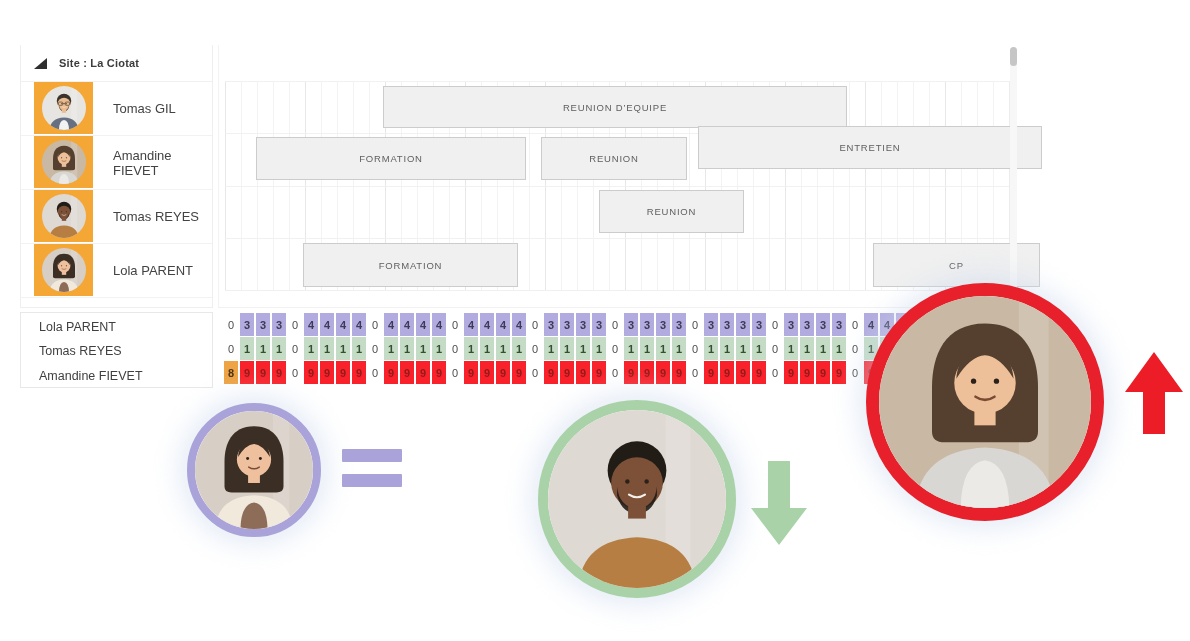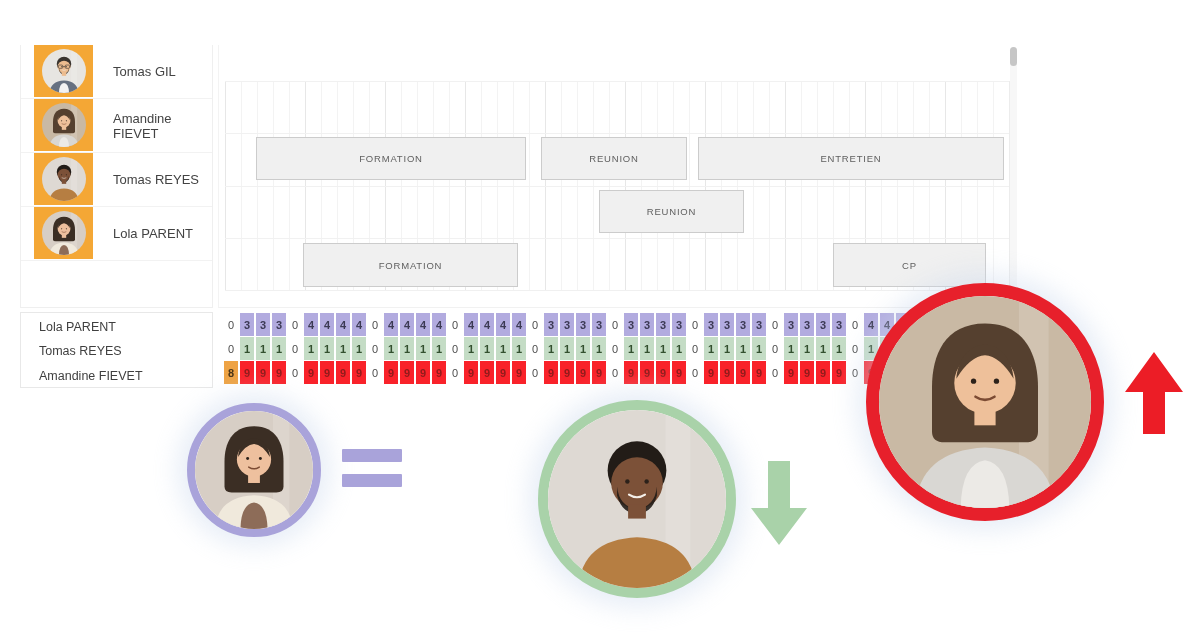--- a/index.html
+++ b/index.html
@@ -61,20 +61,24 @@
   .arrow{position:absolute;z-index:10;}
   .arrow-down{left:751px;top:461px;}
   .arrow-up{left:1125px;top:352px;}
 </style>
 </head>
 <body>
 
 <div class="canvas">
 
   <section class="panel sidebar">
+    <div class="site-header">
+      <span class="tri"></span>
+      <span class="site-label">Site : La Ciotat</span>
+    </div>
     <div>
         <div class="prow">
           <div class="pblock">
             <span class="pavatar">
               <svg viewBox="0 0 100 100" preserveAspectRatio="xMidYMid slice" width="100%" height="100%">
                 <rect width="100" height="100" fill="#e7e5e1"></rect>
                 <rect x="66" y="0" width="14" height="100" fill="#ffffff" opacity="0.15"></rect>
                 <circle cx="50" cy="34" r="16.5" fill="#3a342e"></circle>
                 <circle cx="50" cy="41" r="14.5" fill="#ecbc8f"></circle>
                 <path d="M38.8 43 Q40 54.5 50 55.5 Q60 54.5 61.2 43 L61.2 48 Q58.5 58 50 58.5 Q41.5 58 38.8 48 Z" fill="#3a342e" opacity="0.9"></path>
@@ -151,26 +155,27 @@
               </svg>
             </span>
           </div>
           <span class="pname">Lola PARENT</span>
         </div>
       </div>
   </section>
 
   <section class="panel gridpanel">
     <div class="grid">
+        <div class="bar" style="left: 158px; width: 464px; top: 5px; height: 42px;">REUNION D’EQUIPE</div>
         <div class="bar" style="left: 31px; width: 270px; top: 56px; height: 43px;">FORMATION</div>
         <div class="bar" style="left: 316px; width: 146px; top: 56px; height: 43px;">REUNION</div>
-        <div class="bar" style="left: 473px; width: 306px; top: 56px; height: 43px;">ENTRETIEN</div>
+        <div class="bar" style="left: 473px; width: 344px; top: 45px; height: 43px;">ENTRETIEN</div>
         <div class="bar" style="left: 374px; width: 145px; top: 109px; height: 43px;">REUNION</div>
         <div class="bar" style="left: 78px; width: 215px; top: 162px; height: 44px;">FORMATION</div>
-        <div class="bar" style="left: 608px; width: 153px; top: 162px; height: 44px;">CP</div>
+        <div class="bar" style="left: 648px; width: 167px; top: 162px; height: 44px;">CP</div>
       </div>
   </section>
 
   <div class="vscroll">
     <div class="vthumb"></div>
   </div>
 
   <section class="panel totals-names">
       <div class="tname">Lola PARENT</div>
       <div class="tname">Tomas REYES</div>

